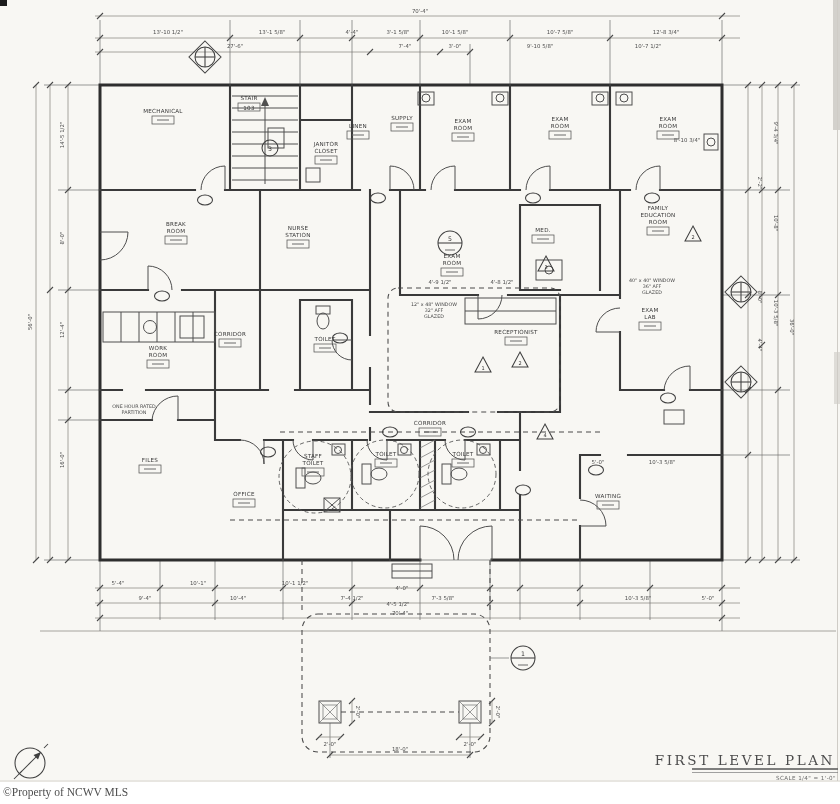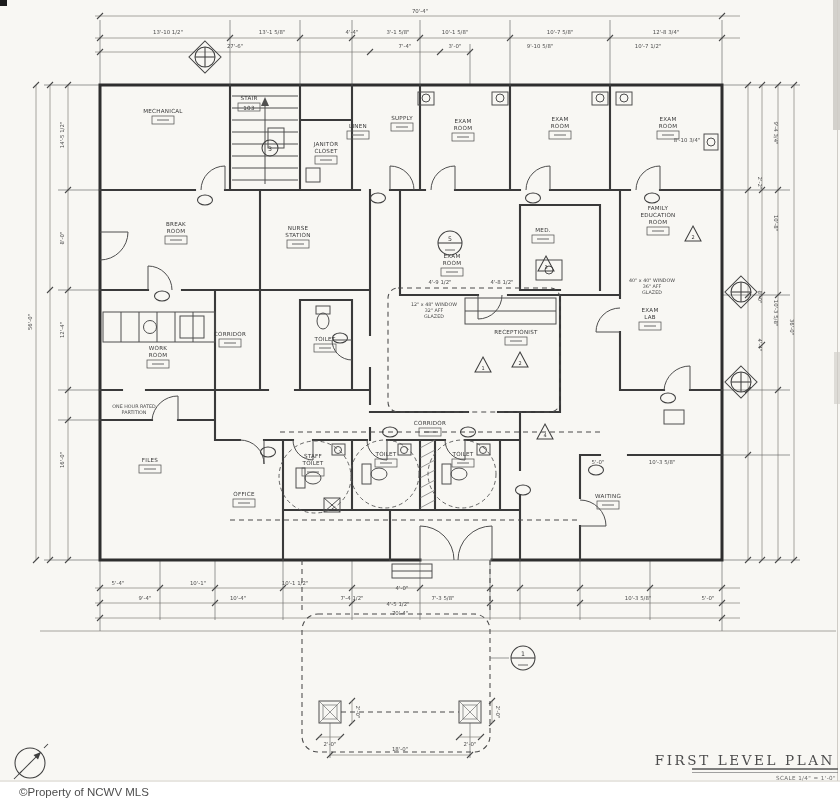--- a/index.html
+++ b/index.html
@@ -20,21 +20,21 @@
   .numbox{fill:none;stroke:#555;stroke-width:.75;}
   text{font-family:"DejaVu Sans",sans-serif;}
   .lbl {font-size:5.6px;fill:#383838;text-anchor:middle;letter-spacing:.25px;}
   .note{font-size:4.8px;fill:#474747;text-anchor:middle;}
   .dmt {font-size:5.4px;fill:#4d4d4d;text-anchor:middle;}
   .mkt {font-size:6.2px;fill:#333;text-anchor:middle;}
   .mkt2{font-size:5px;fill:#333;text-anchor:middle;}
   .title{font-size:13.5px;fill:#4c4c4c;letter-spacing:2.6px;text-anchor:end;font-family:"DejaVu Serif",serif;}
   .scale{font-size:5.6px;fill:#6a6a6a;text-anchor:end;letter-spacing:.4px;}
   .watermark{position:absolute;left:3px;top:786px;font-size:11.5px;color:#4e4e4e;
-             font-family:Liberation Sans, sans-serif;margin-left:16px;}
+             font-family:Liberation Serif, serif;}
 </style>
 </head>
 <body>
 
 <div class="sheet">
 <svg width="840" height="804" viewBox="0 0 840 804">
 
   <g>
     <rect x="0" y="0" width="840" height="804" fill="#f8f7f3"></rect>
     <rect x="0" y="782" width="840" height="22" fill="#ffffff"></rect>

